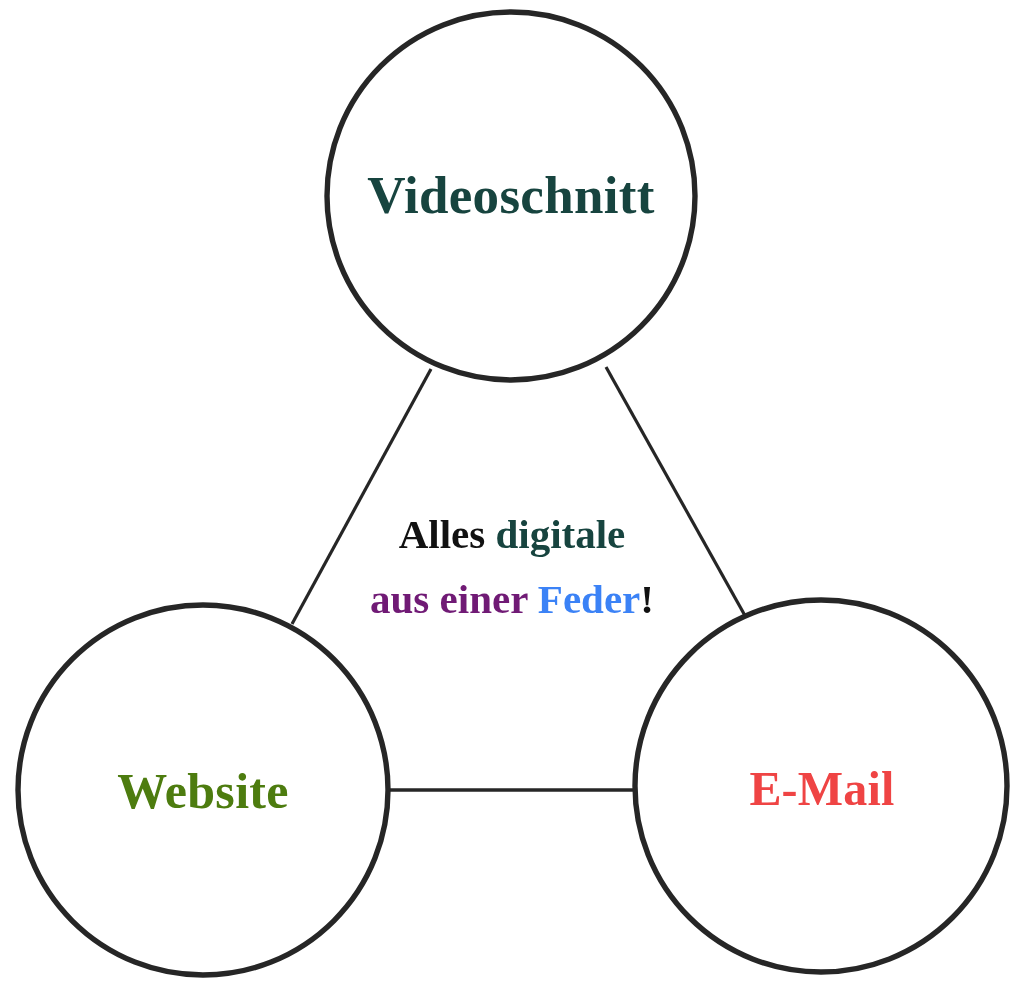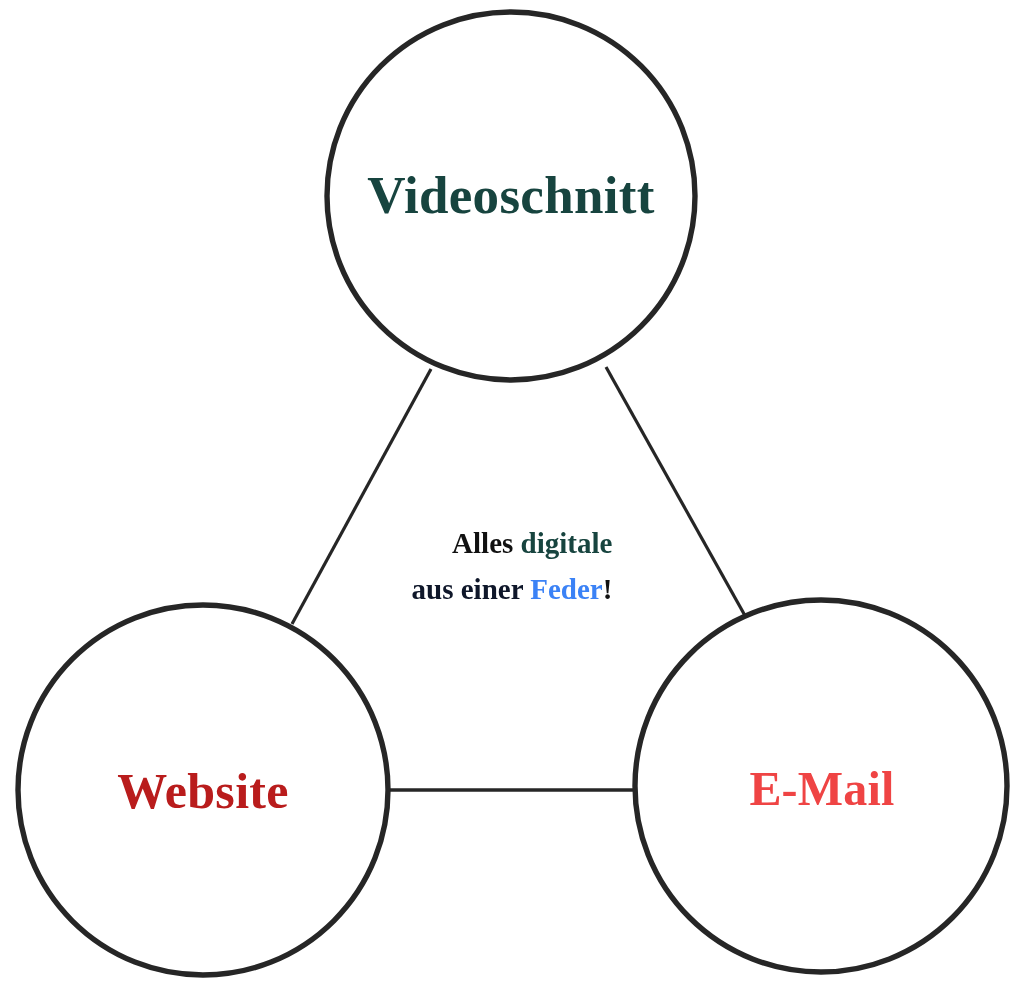--- a/index.html
+++ b/index.html
@@ -60,24 +60,24 @@
     letter-spacing: 0.2px;
   }
   #label-email-marketing .line {
     display: block;
   }
   #center-tagline {
     position: absolute;
     left: 512px;
     top: 567px;
     transform: translate(-50%, -50%);
-    text-align: right;
+    text-align: center;
     font-family: "Liberation Serif", "DejaVu Serif", serif;
     font-weight: bold;
-    font-size: 29px;
+    font-size: 41px;
     line-height: 1.58;
     white-space: nowrap;
   }
   #center-tagline .line {
     display: block;
   }
 </style>
 </head>
 <body>
 
@@ -93,24 +93,24 @@
 
     <circle cx="511" cy="196" r="184" fill="#ffffff" stroke="#262626" stroke-width="5.4"></circle>
 
     <circle cx="203" cy="790" r="185" fill="#ffffff" stroke="#262626" stroke-width="5.4"></circle>
 
     <circle cx="821" cy="786" r="186" fill="#ffffff" stroke="#262626" stroke-width="5.4"></circle>
   </svg>
 
   <div class="node-label" id="label-videoschnitt" style="color: rgb(23, 68, 63);">Videoschnitt</div>
 
-  <div class="node-label" id="label-website" style="color: #b91c1c;">Website</div>
+  <div class="node-label" id="label-website" style="color: #4d7c0f;">Website</div>
 
   <div class="node-label" id="label-email-marketing" style="color: #ef4444;">
     <span class="line">E-Mail</span>
   </div>
 
   <div id="center-tagline">
     <span class="line"><span style="color: rgb(17, 17, 17);">Alles </span><span style="color: rgb(23, 68, 63);">digitale</span></span>
-    <span class="line"><span style="color: #0f172a;">aus einer </span><span style="color: #3b82f6;">Feder</span><span style="color: rgb(17, 17, 17);">!</span></span>
+    <span class="line"><span style="color: #701a75;">aus einer </span><span style="color: #3b82f6;">Feder</span><span style="color: rgb(17, 17, 17);">!</span></span>
   </div>
 
 </div>
 
 </body></html>

